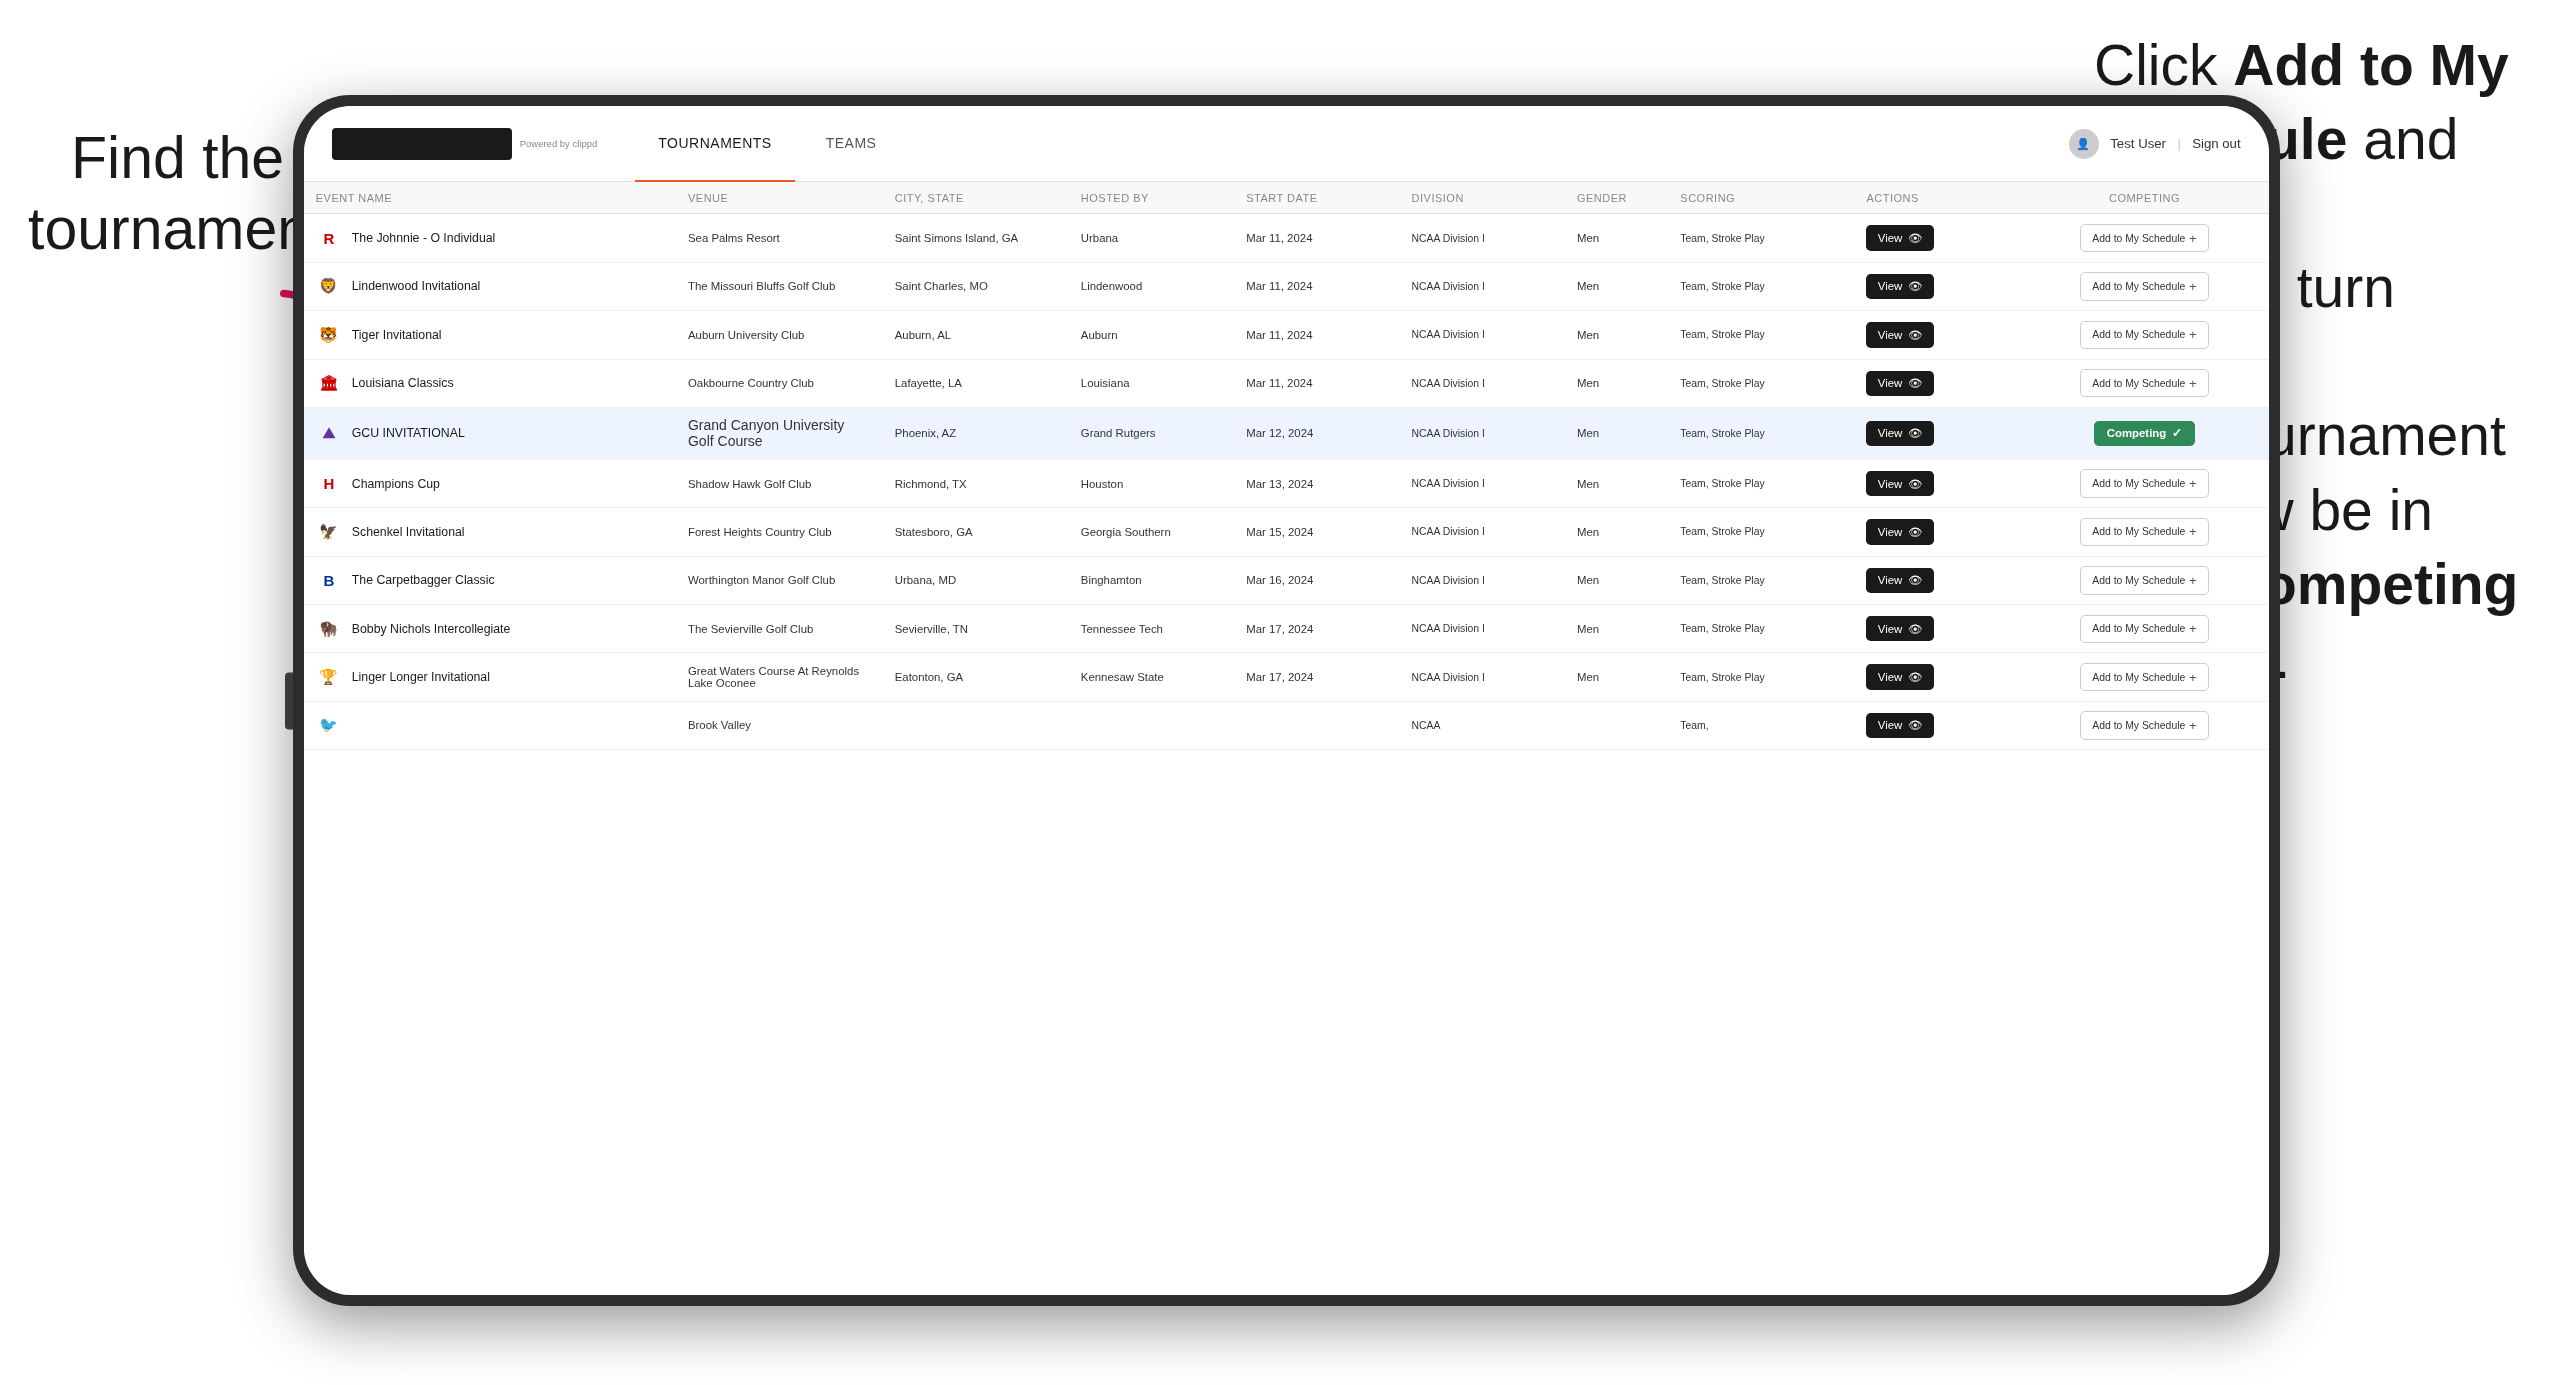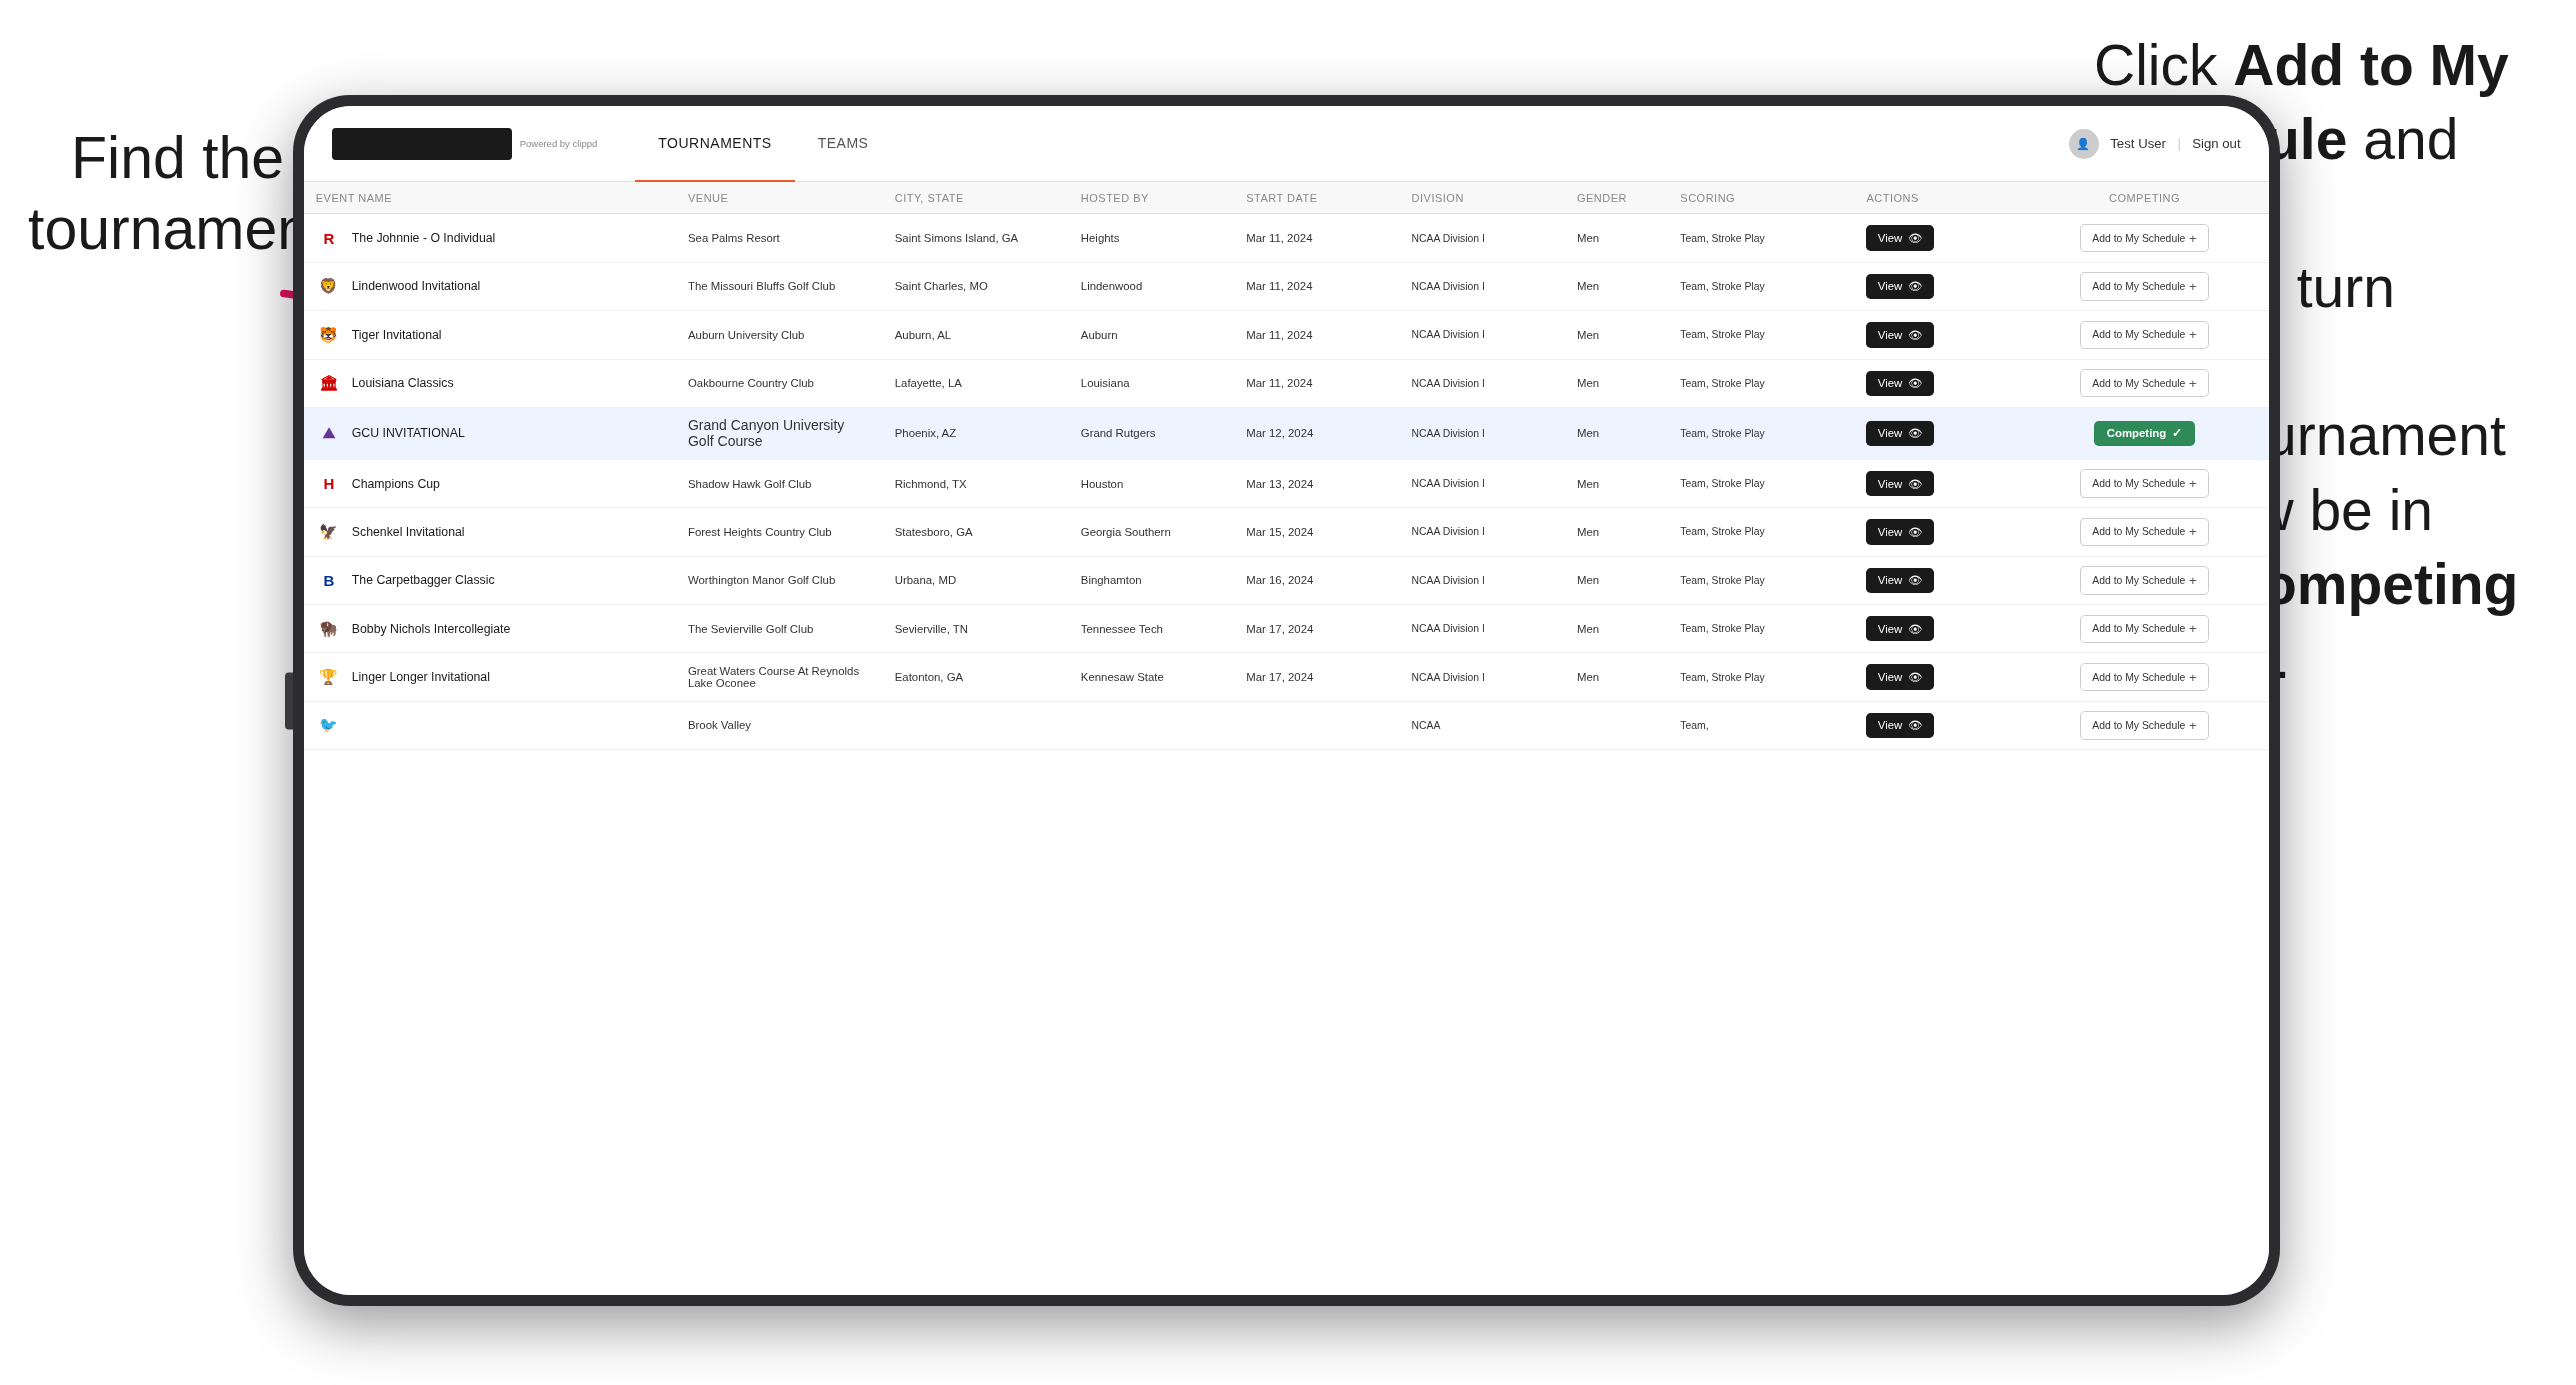--- a/index.html
+++ b/index.html
@@ -111,21 +111,21 @@
     .logo-box {
       background: #1a1a1a;
       color: white;
       padding: 5.7px 9.5px;
       border-radius: 3.8px;
       margin-right: 7.6px;
     }
 
     .nav-tabs {
       display: flex;
-      gap: 0;
+      gap: 8px;
       flex: 1;
     }
 
     .nav-tab {
       padding: 0 23px;
       height: 76px;
       display: flex;
       align-items: center;
       font-size: 14px;
       font-weight: 500;
@@ -414,21 +414,21 @@
 
         <tr>
               <td class="col-event">
     <div class="event-name-cell">
       <div class="team-logo-placeholder" style="color:#cc0000;font-weight:900;font-size:15px;">R</div>
       <span class="event-name-text">The Johnnie - O Individual</span>
     </div>
               </td>
               <td class="col-venue" style="font-size: 11.4px;">Sea Palms Resort</td>
               <td class="col-city" style="font-size: 11.4px;">Saint Simons Island, GA</td>
-              <td class="col-hosted" style="font-size: 11.4px;">Heights</td>
+              <td class="col-hosted" style="font-size: 11.4px;">Urbana</td>
               <td class="col-date" style="font-size: 11.4px;">Mar 11, 2024</td>
               <td class="col-division" style="font-size: 10.4px;">NCAA Division I</td>
               <td class="col-gender" style="font-size: 11.4px;">Men</td>
               <td class="col-scoring" style="font-size: 10.4px;">Team, Stroke Play</td>
               <td class="col-actions"><button class="view-btn">View <span class="eye-icon">👁</span></button></td>
               <td class="col-competing"><button class="add-schedule-btn">
                   <span>Add to My Schedule</span> 
                   <span class="plus-icon">+</span>
                 </button></td>
             </tr>

